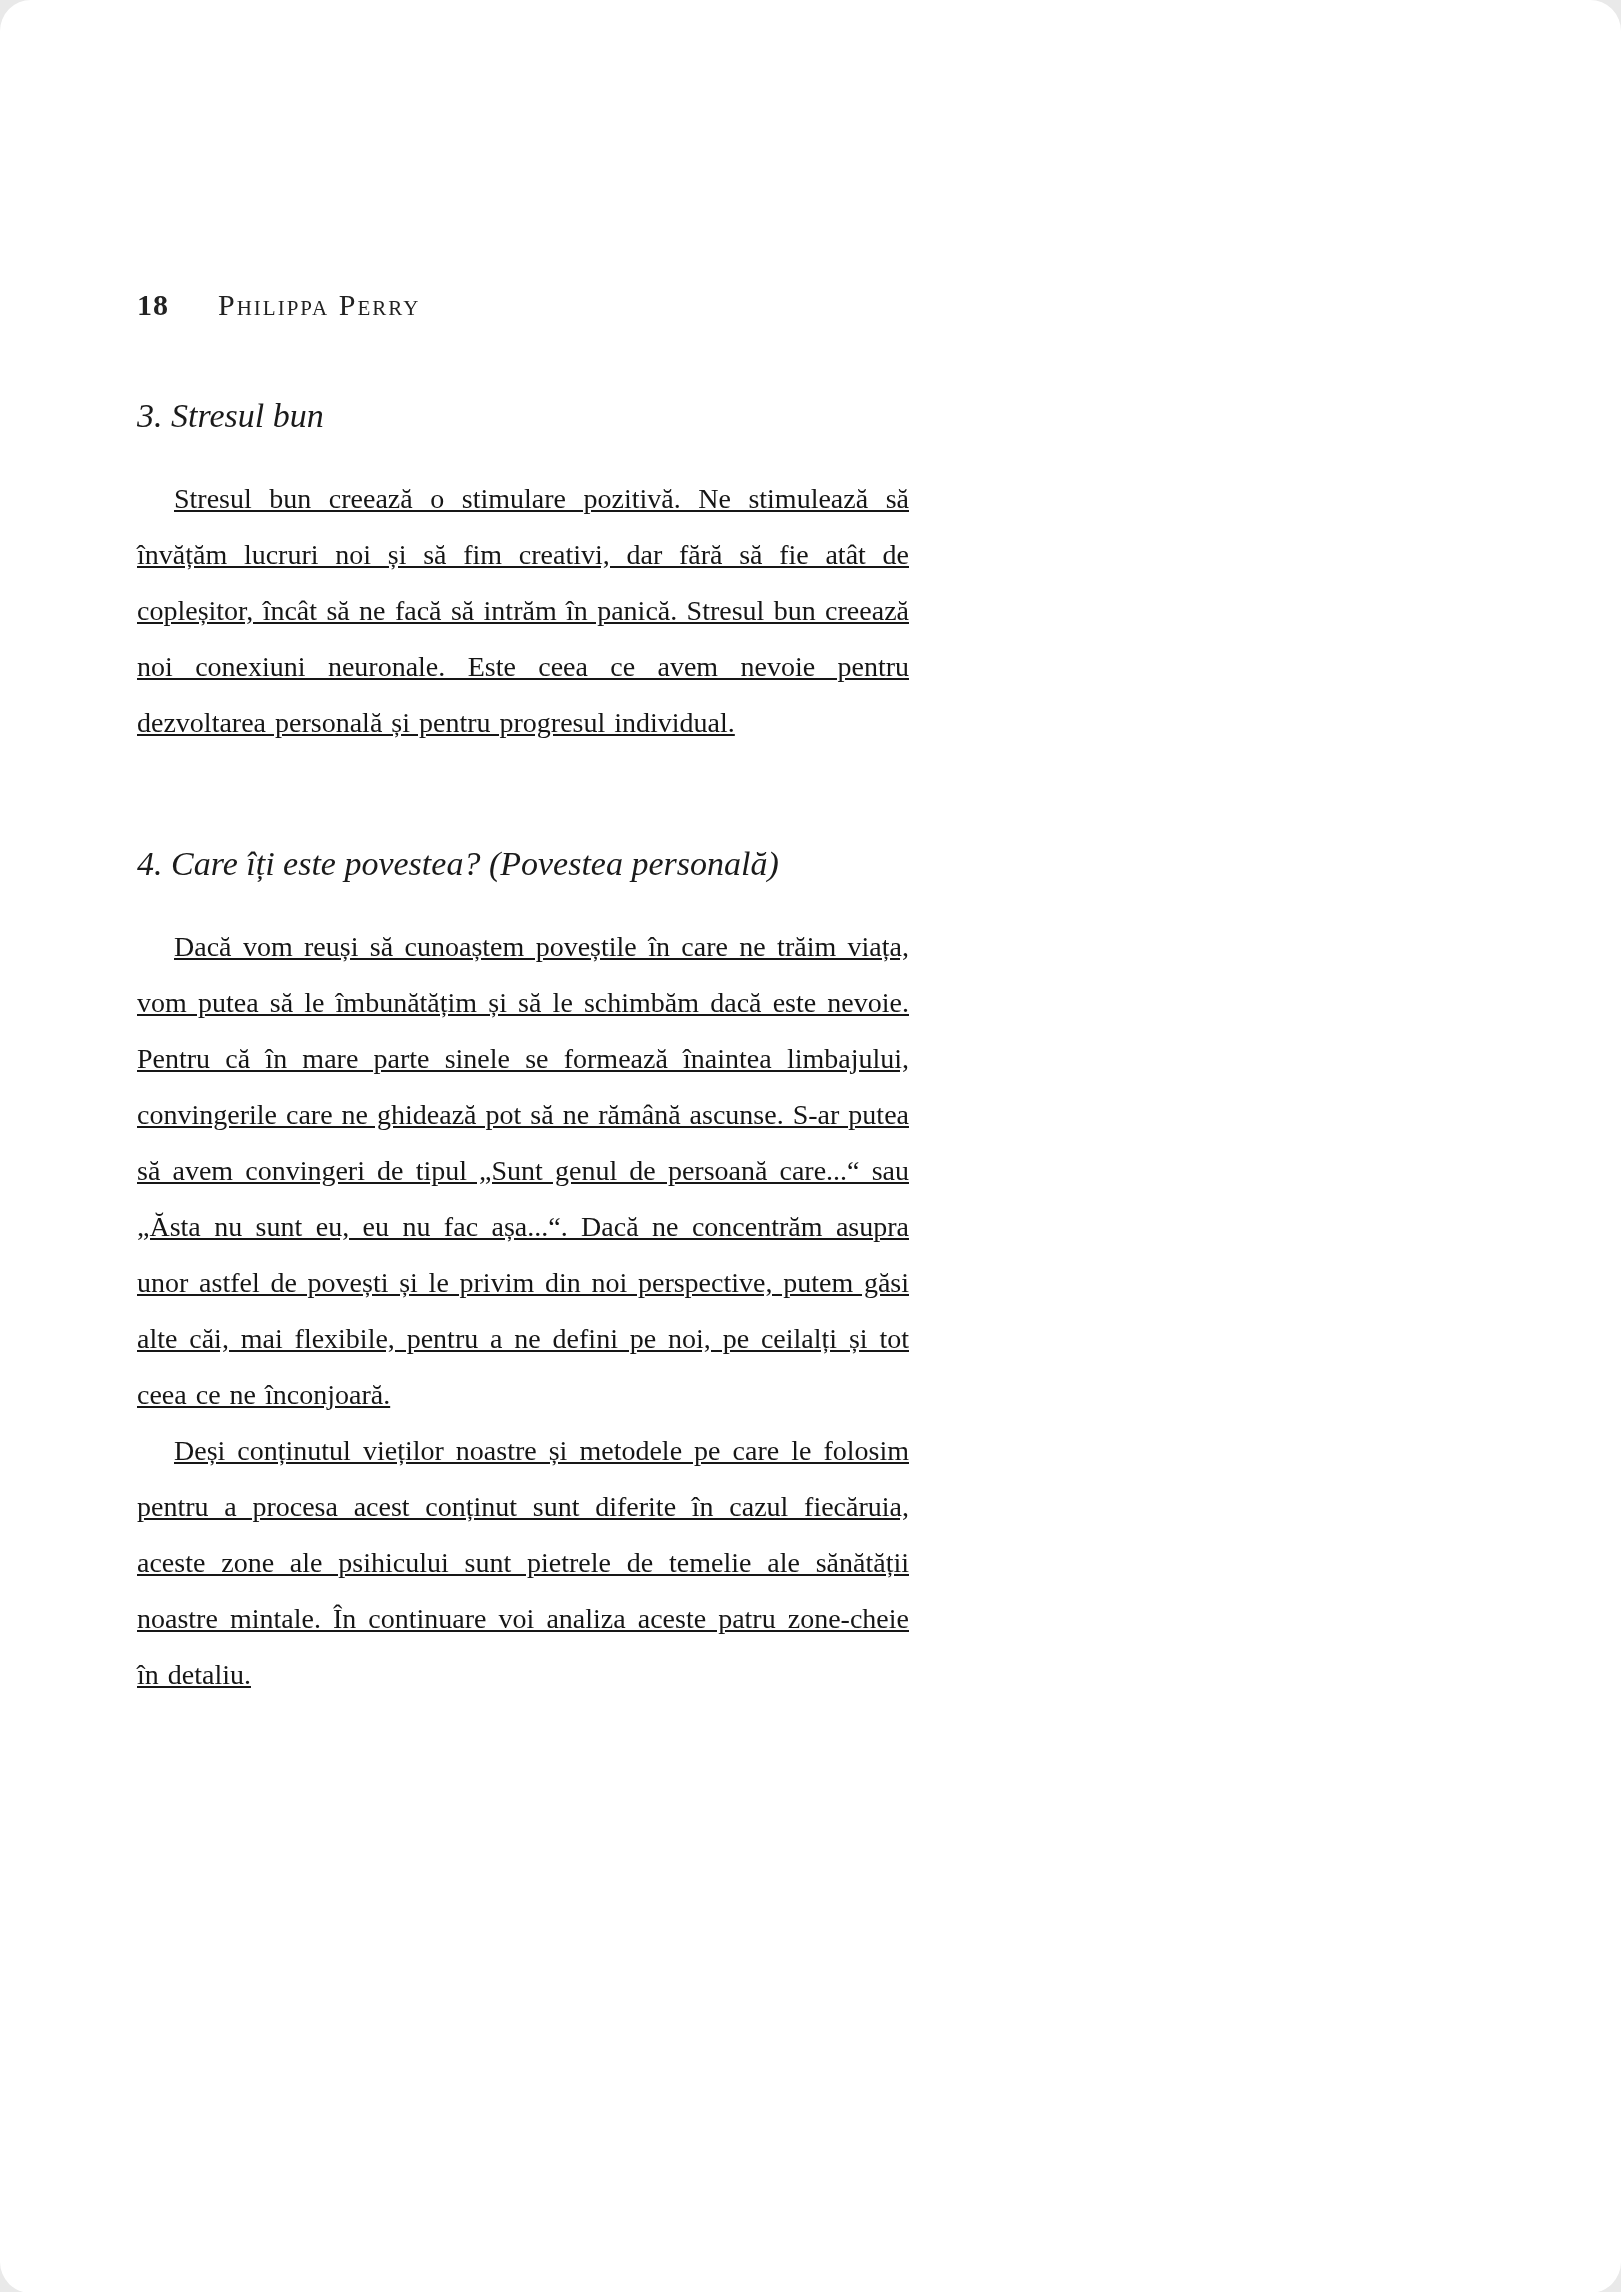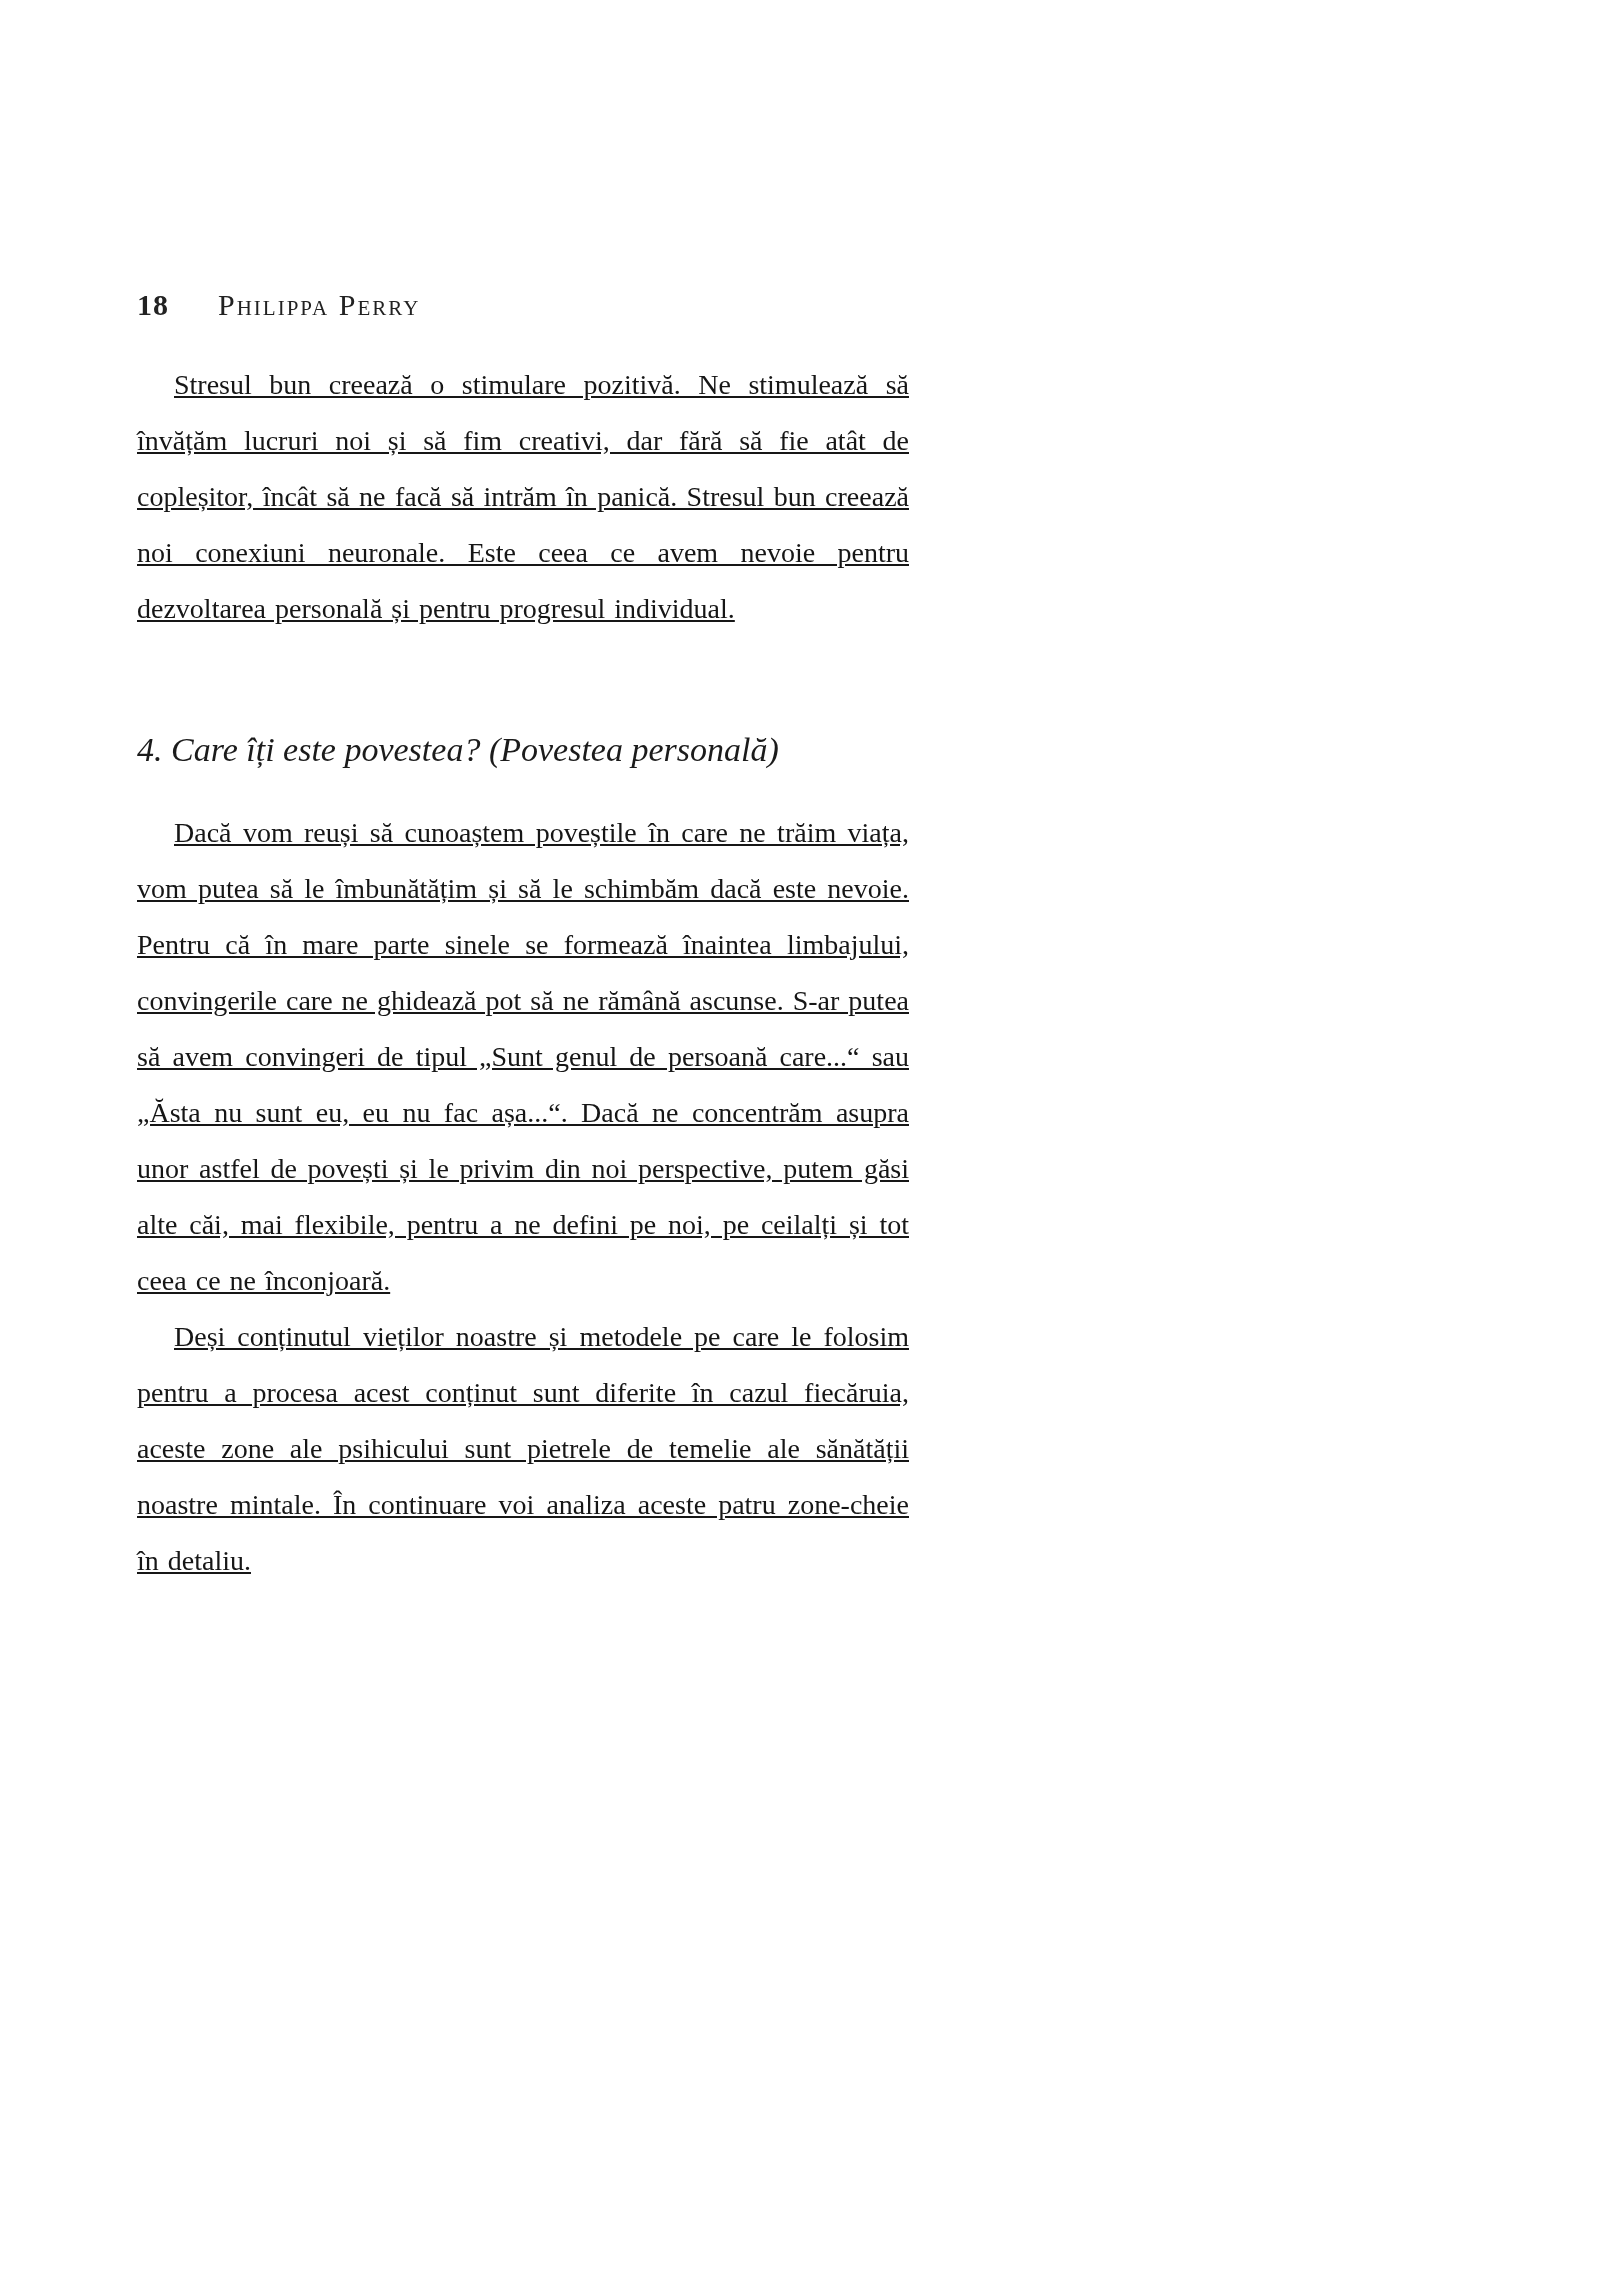--- a/index.html
+++ b/index.html
@@ -8,20 +8,21 @@
     font-family: "Liberation Serif", "DejaVu Serif", serif;
   }
   .page {
     position: relative;
     width: 1621px;
     height: 2293px;
     margin: 0 auto;
     background: #ffffff;
     color: #1b1b1b;
     overflow: hidden;
+    border-radius: 31px;
   }
   .content {
     position: absolute;
     left: 137px;
     top: 247px;
     width: 772px;
   }
   .running-header {
     display: flex;
     align-items: baseline;
@@ -68,20 +69,21 @@
 <body>
 
 <div class="page">
   <div class="content">
 
     <div class="running-header">
       <span class="page-num">18</span>
       <span class="author">Philippa Perry</span>
     </div>
 
+    <h2 class="sec-heading first">3. Stresul bun</h2>
 
     <p class="body-para">Stresul bun creează o stimulare pozitivă. Ne stimulează să învățăm lucruri noi și să fim creativi, dar fără să fie atât de copleșitor, încât să ne facă să intrăm în panică. Stresul bun creează noi conexiuni neuronale. Este ceea ce avem nevoie pentru dezvoltarea personală și pentru progresul individual.</p>
 
     <h2 class="sec-heading second">4. Care îți este povestea? (Povestea personală)</h2>
 
     <p class="body-para">Dacă vom reuși să cunoaștem poveștile în care ne trăim viața, vom putea să le îmbunătățim și să le schimbăm dacă este nevoie. Pentru că în mare parte sinele se formează înaintea limbajului, convingerile care ne ghidează pot să ne rămână ascunse. S-ar putea să avem convingeri de tipul „Sunt genul de persoană care...“ sau „Ăsta nu sunt eu, eu nu fac așa...“. Dacă ne concentrăm asupra unor astfel de povești și le privim din noi perspective, putem găsi alte căi, mai flexibile, pentru a ne defini pe noi, pe ceilalți și tot ceea ce ne înconjoară.</p>
 
     <p class="body-para continuation">Deși conținutul vieților noastre și metodele pe care le folosim pentru a procesa acest conținut sunt diferite în cazul fiecăruia, aceste zone ale psihicului sunt pietrele de temelie ale sănătății noastre mintale. În continuare voi analiza aceste patru zone-cheie în detaliu.</p>
 
   </div>

